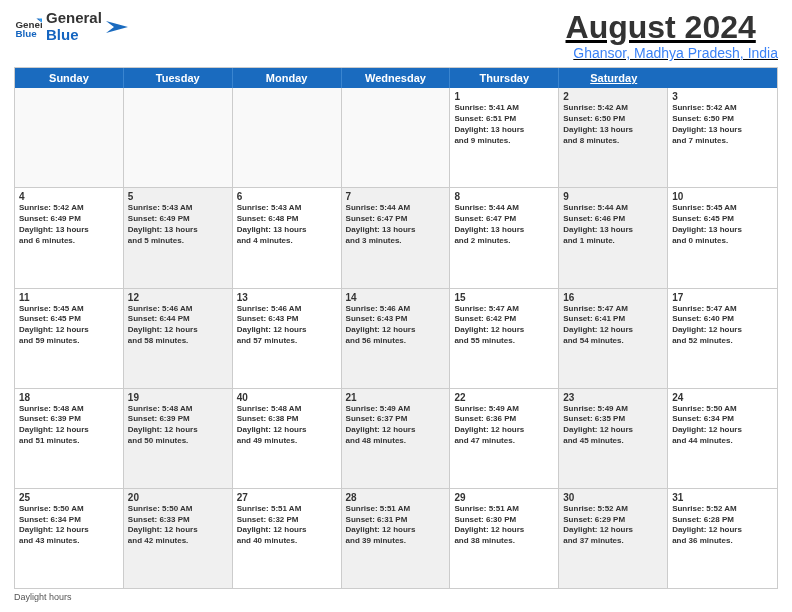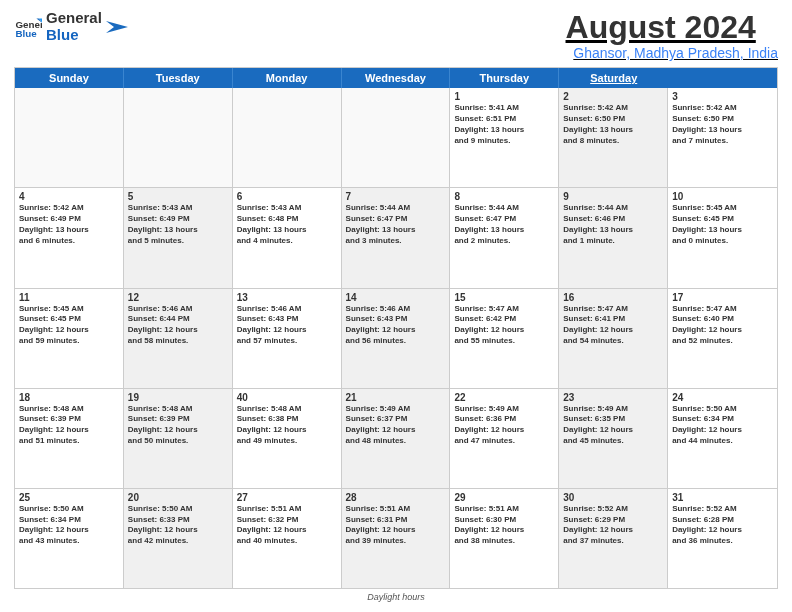--- a/index.html
+++ b/index.html
@@ -100,23 +100,21 @@
     }
     .day-info {
       font-size: 8px;
       color: #333;
       line-height: 1.35;
       font-weight: bold;
     }
     .footer-note {
       font-size: 9px;
       color: #555;
-      text-align: center;
       margin-top: 3px;
-      font-style: italic;
     }
   </style>
 </head>
 <body>
 
 <div class="page">
   <div class="header">
     <div class="logo">
       <svg class="logo-icon" viewBox="0 0 40 40">
         <text x="2" y="22" font-size="14" font-weight="bold" fill="#333">General</text>

